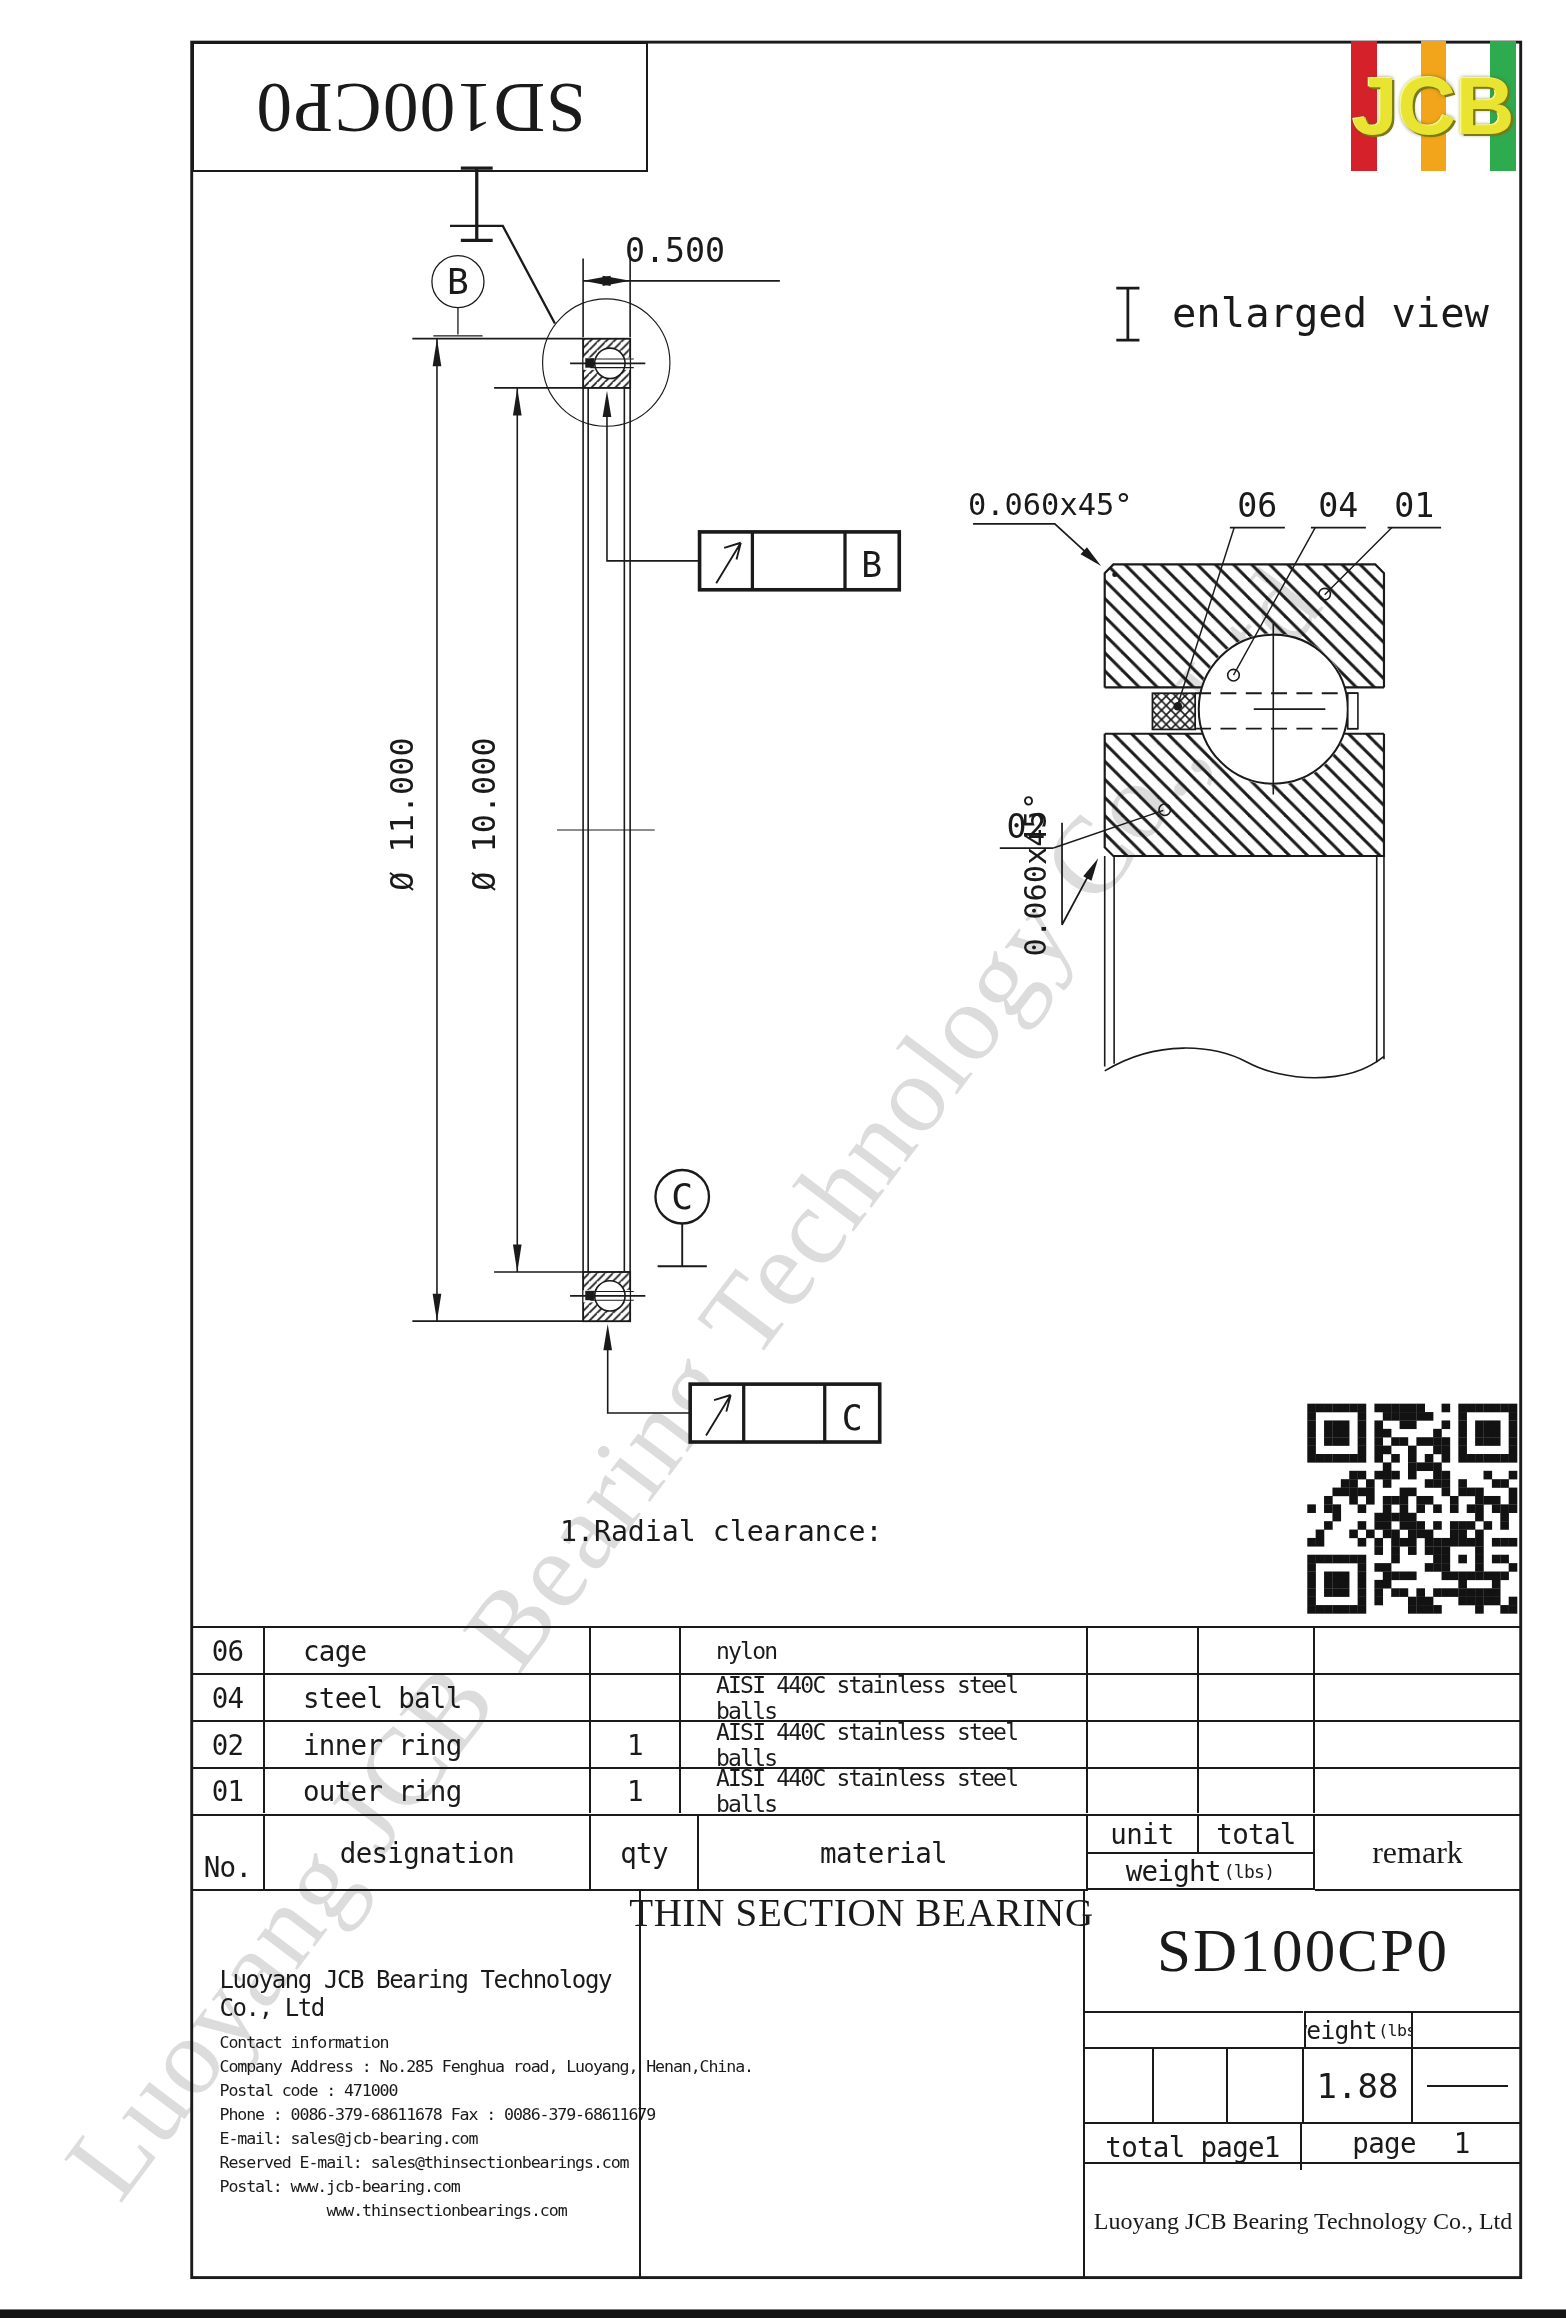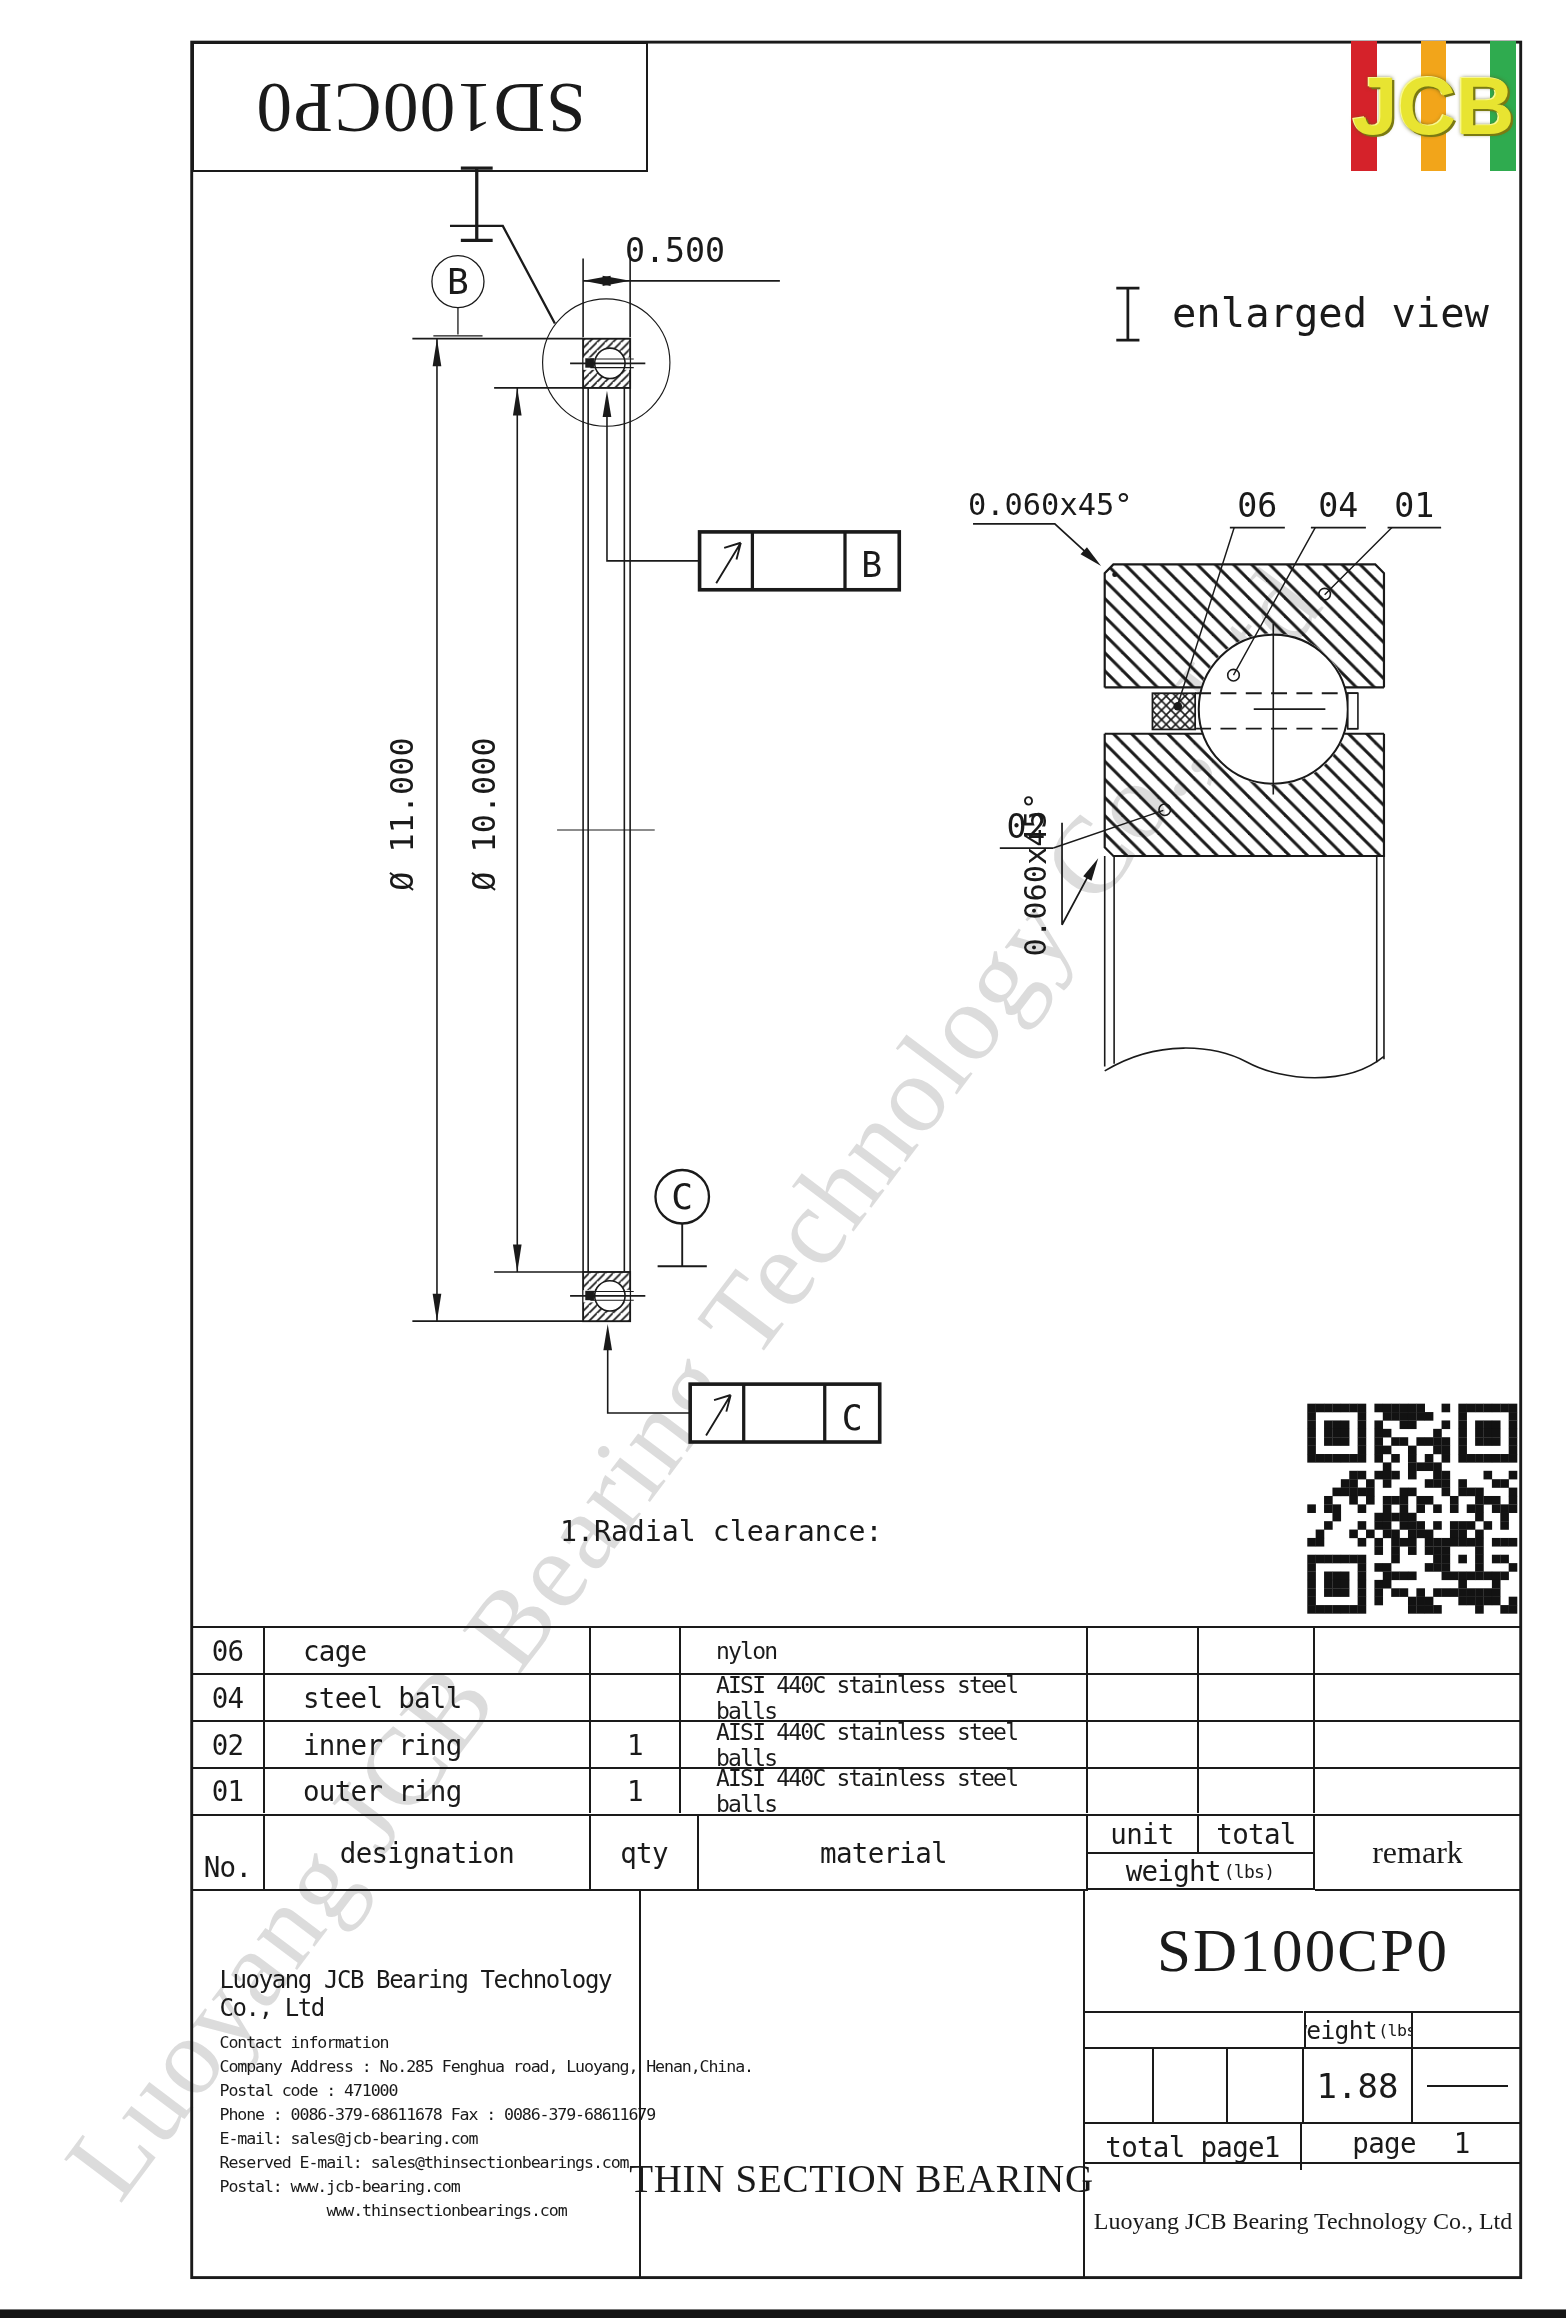--- a/index.html
+++ b/index.html
@@ -31,21 +31,21 @@
   .t34{font-size:24.6px;letter-spacing:-0.7px;}
   .t32{font-size:23px;letter-spacing:-1.8px;}
   .t38{font-size:27.5px;letter-spacing:-0.7px;}
   .sub{font-size:18px;letter-spacing:-0.7px;}
   
   #company-cell{left:192px;top:1890px;width:449px;height:387px;border-right:2.9px solid #1a1a1a;box-sizing:border-box;padding:76px 0 0 27.5px;}
   #company-cell .cname{font-size:24px;letter-spacing:-1.4px;margin-bottom:8.7px;}
   #company-cell .cline{font-size:16.6px;letter-spacing:-1.1px;line-height:24px;white-space:nowrap;}
   #company-cell .indent{padding-left:107px;}
   #product-cell{left:640px;top:1890px;width:445px;height:387px;border-right:2.9px solid #1a1a1a;box-sizing:border-box;
-     display:flex;align-items:flex-end;justify-content:center;padding-bottom:76px;}
+     display:flex;align-items:flex-start;justify-content:center;padding-bottom:76px;}
   #product-cell span{font-family:"Liberation Serif",serif;font-size:39px;letter-spacing:0.7px;white-space:nowrap;}
   .serif{font-family:Liberation Serif, serif;}
   #pn-cell{left:1085px;top:1890px;width:436px;height:121px;display:flex;align-items:center;justify-content:center;}
   #pn-cell span{font-family:"Liberation Serif",serif;font-size:61px;letter-spacing:2.2px;}
   #dash{width:81px;border-top:2.9px solid #1a1a1a;margin:auto;}
 </style>
 </head>
 <body>
 
 <div id="sheet">

